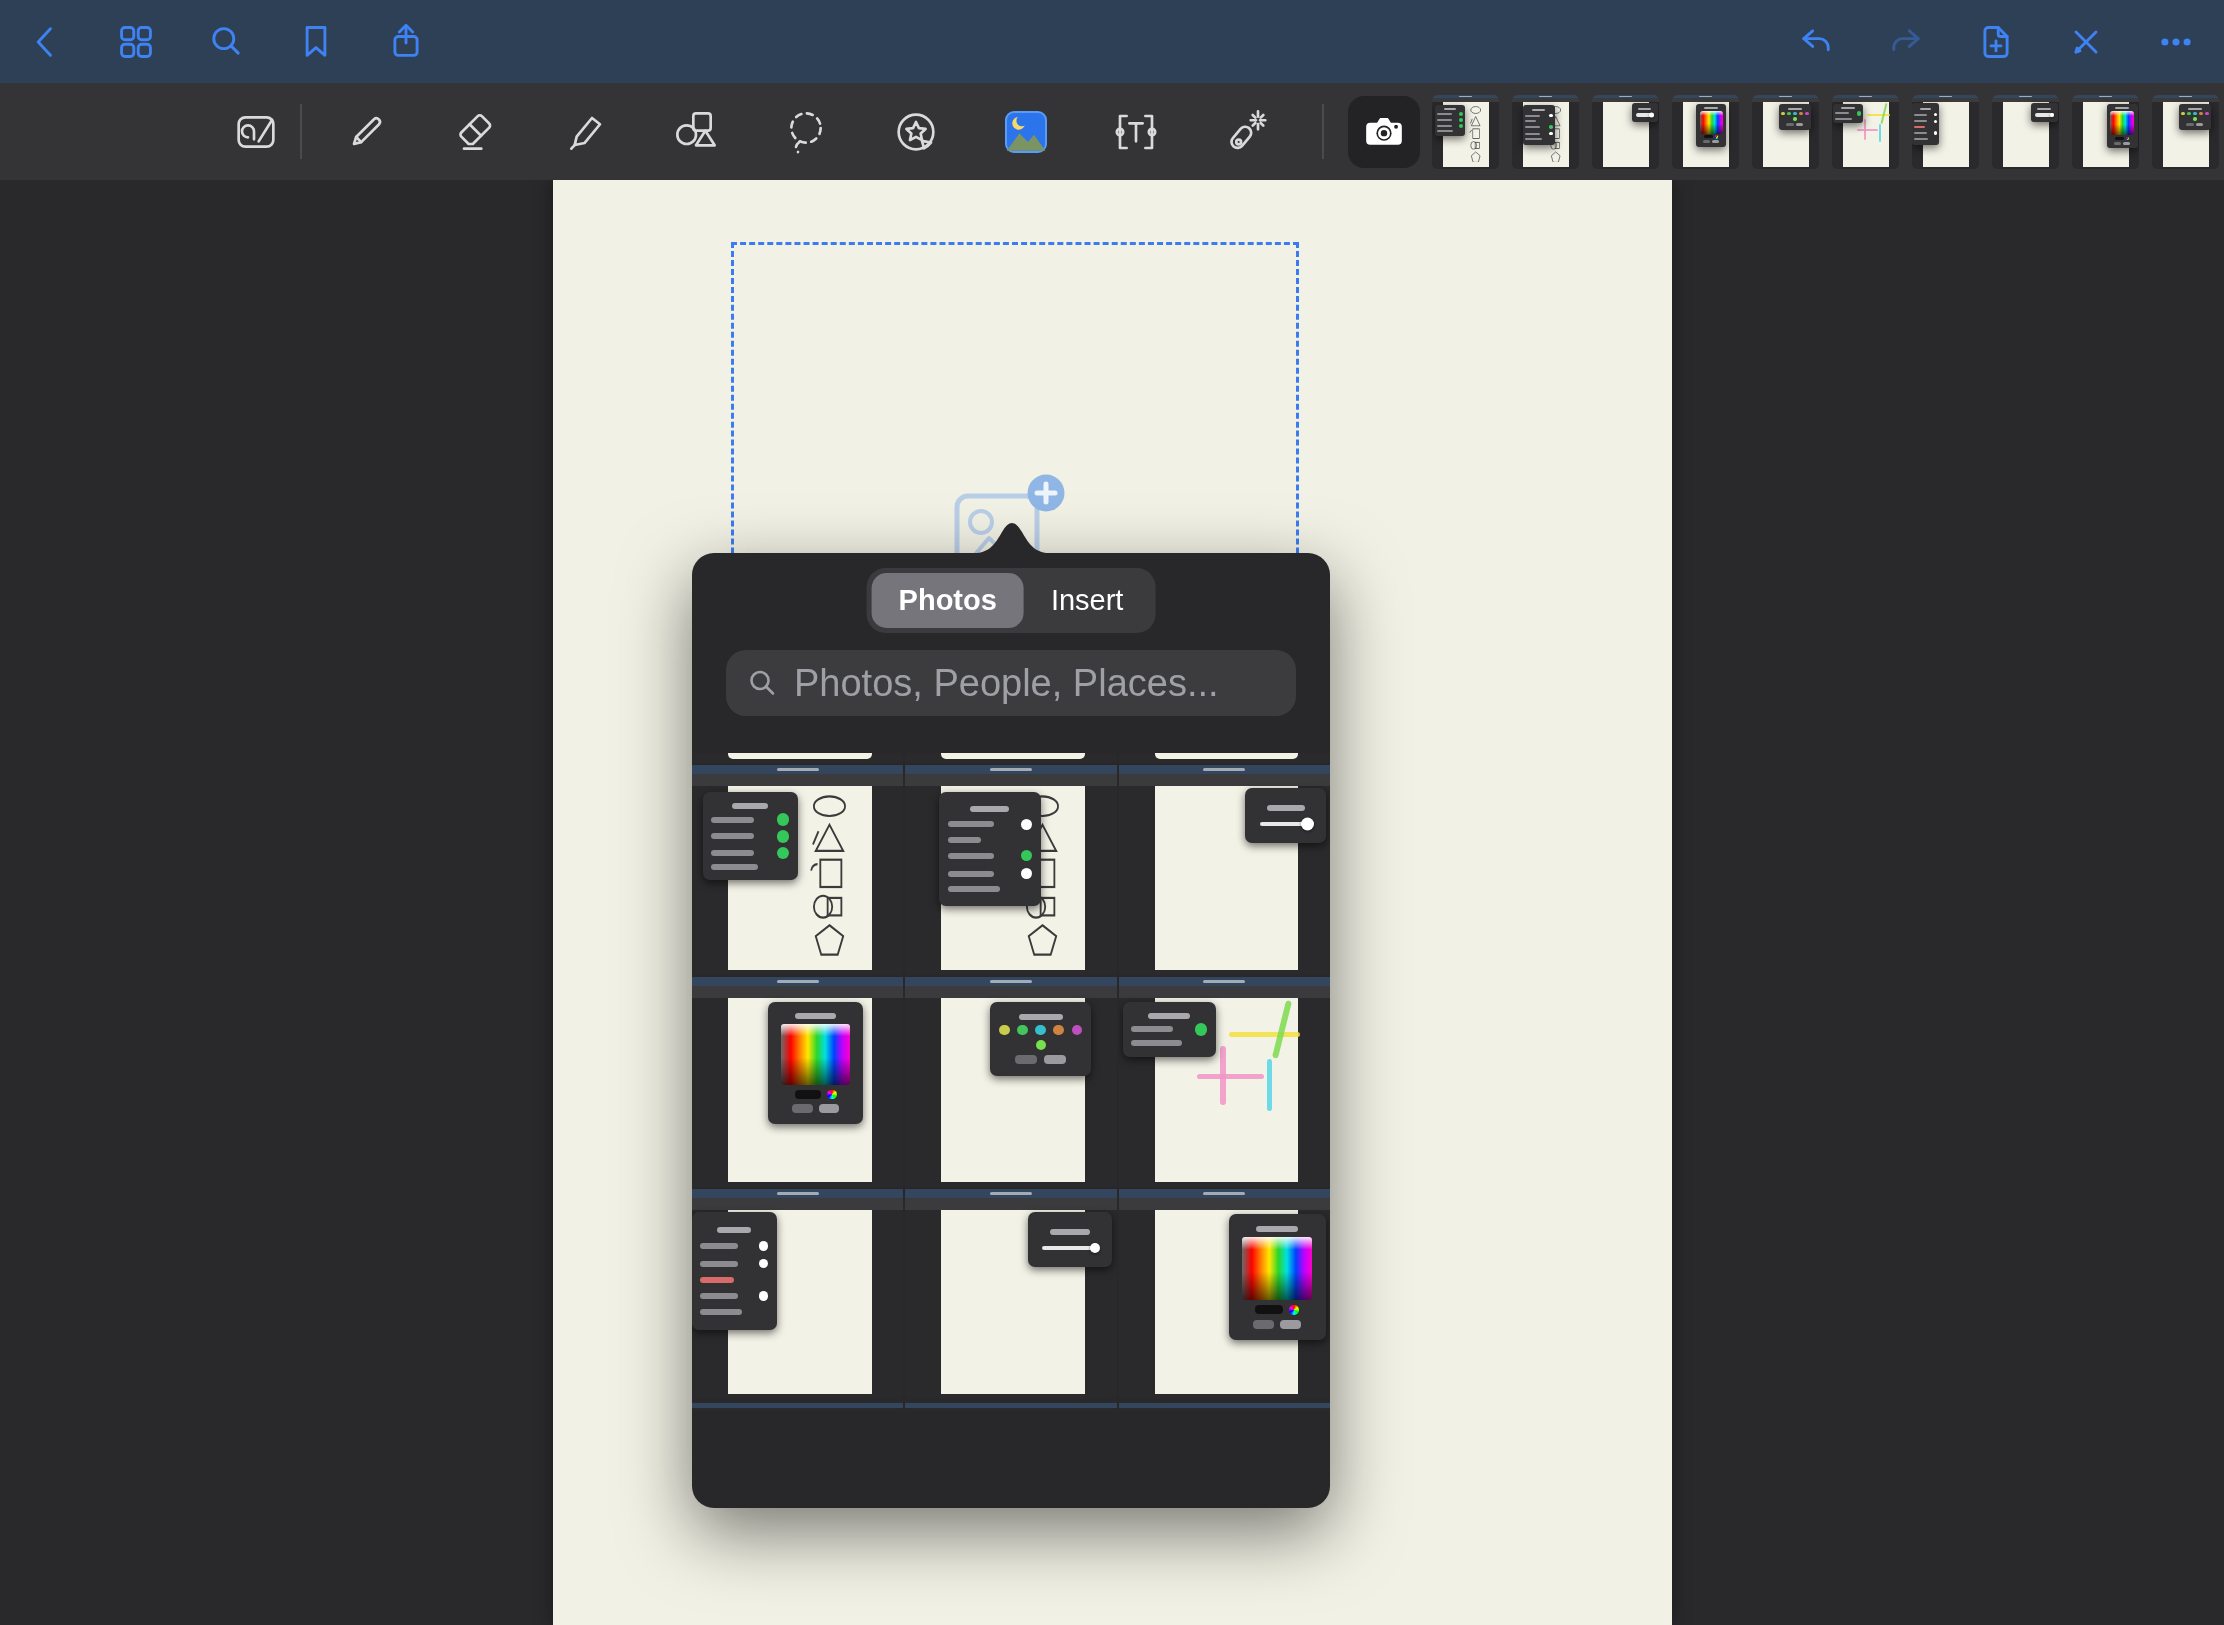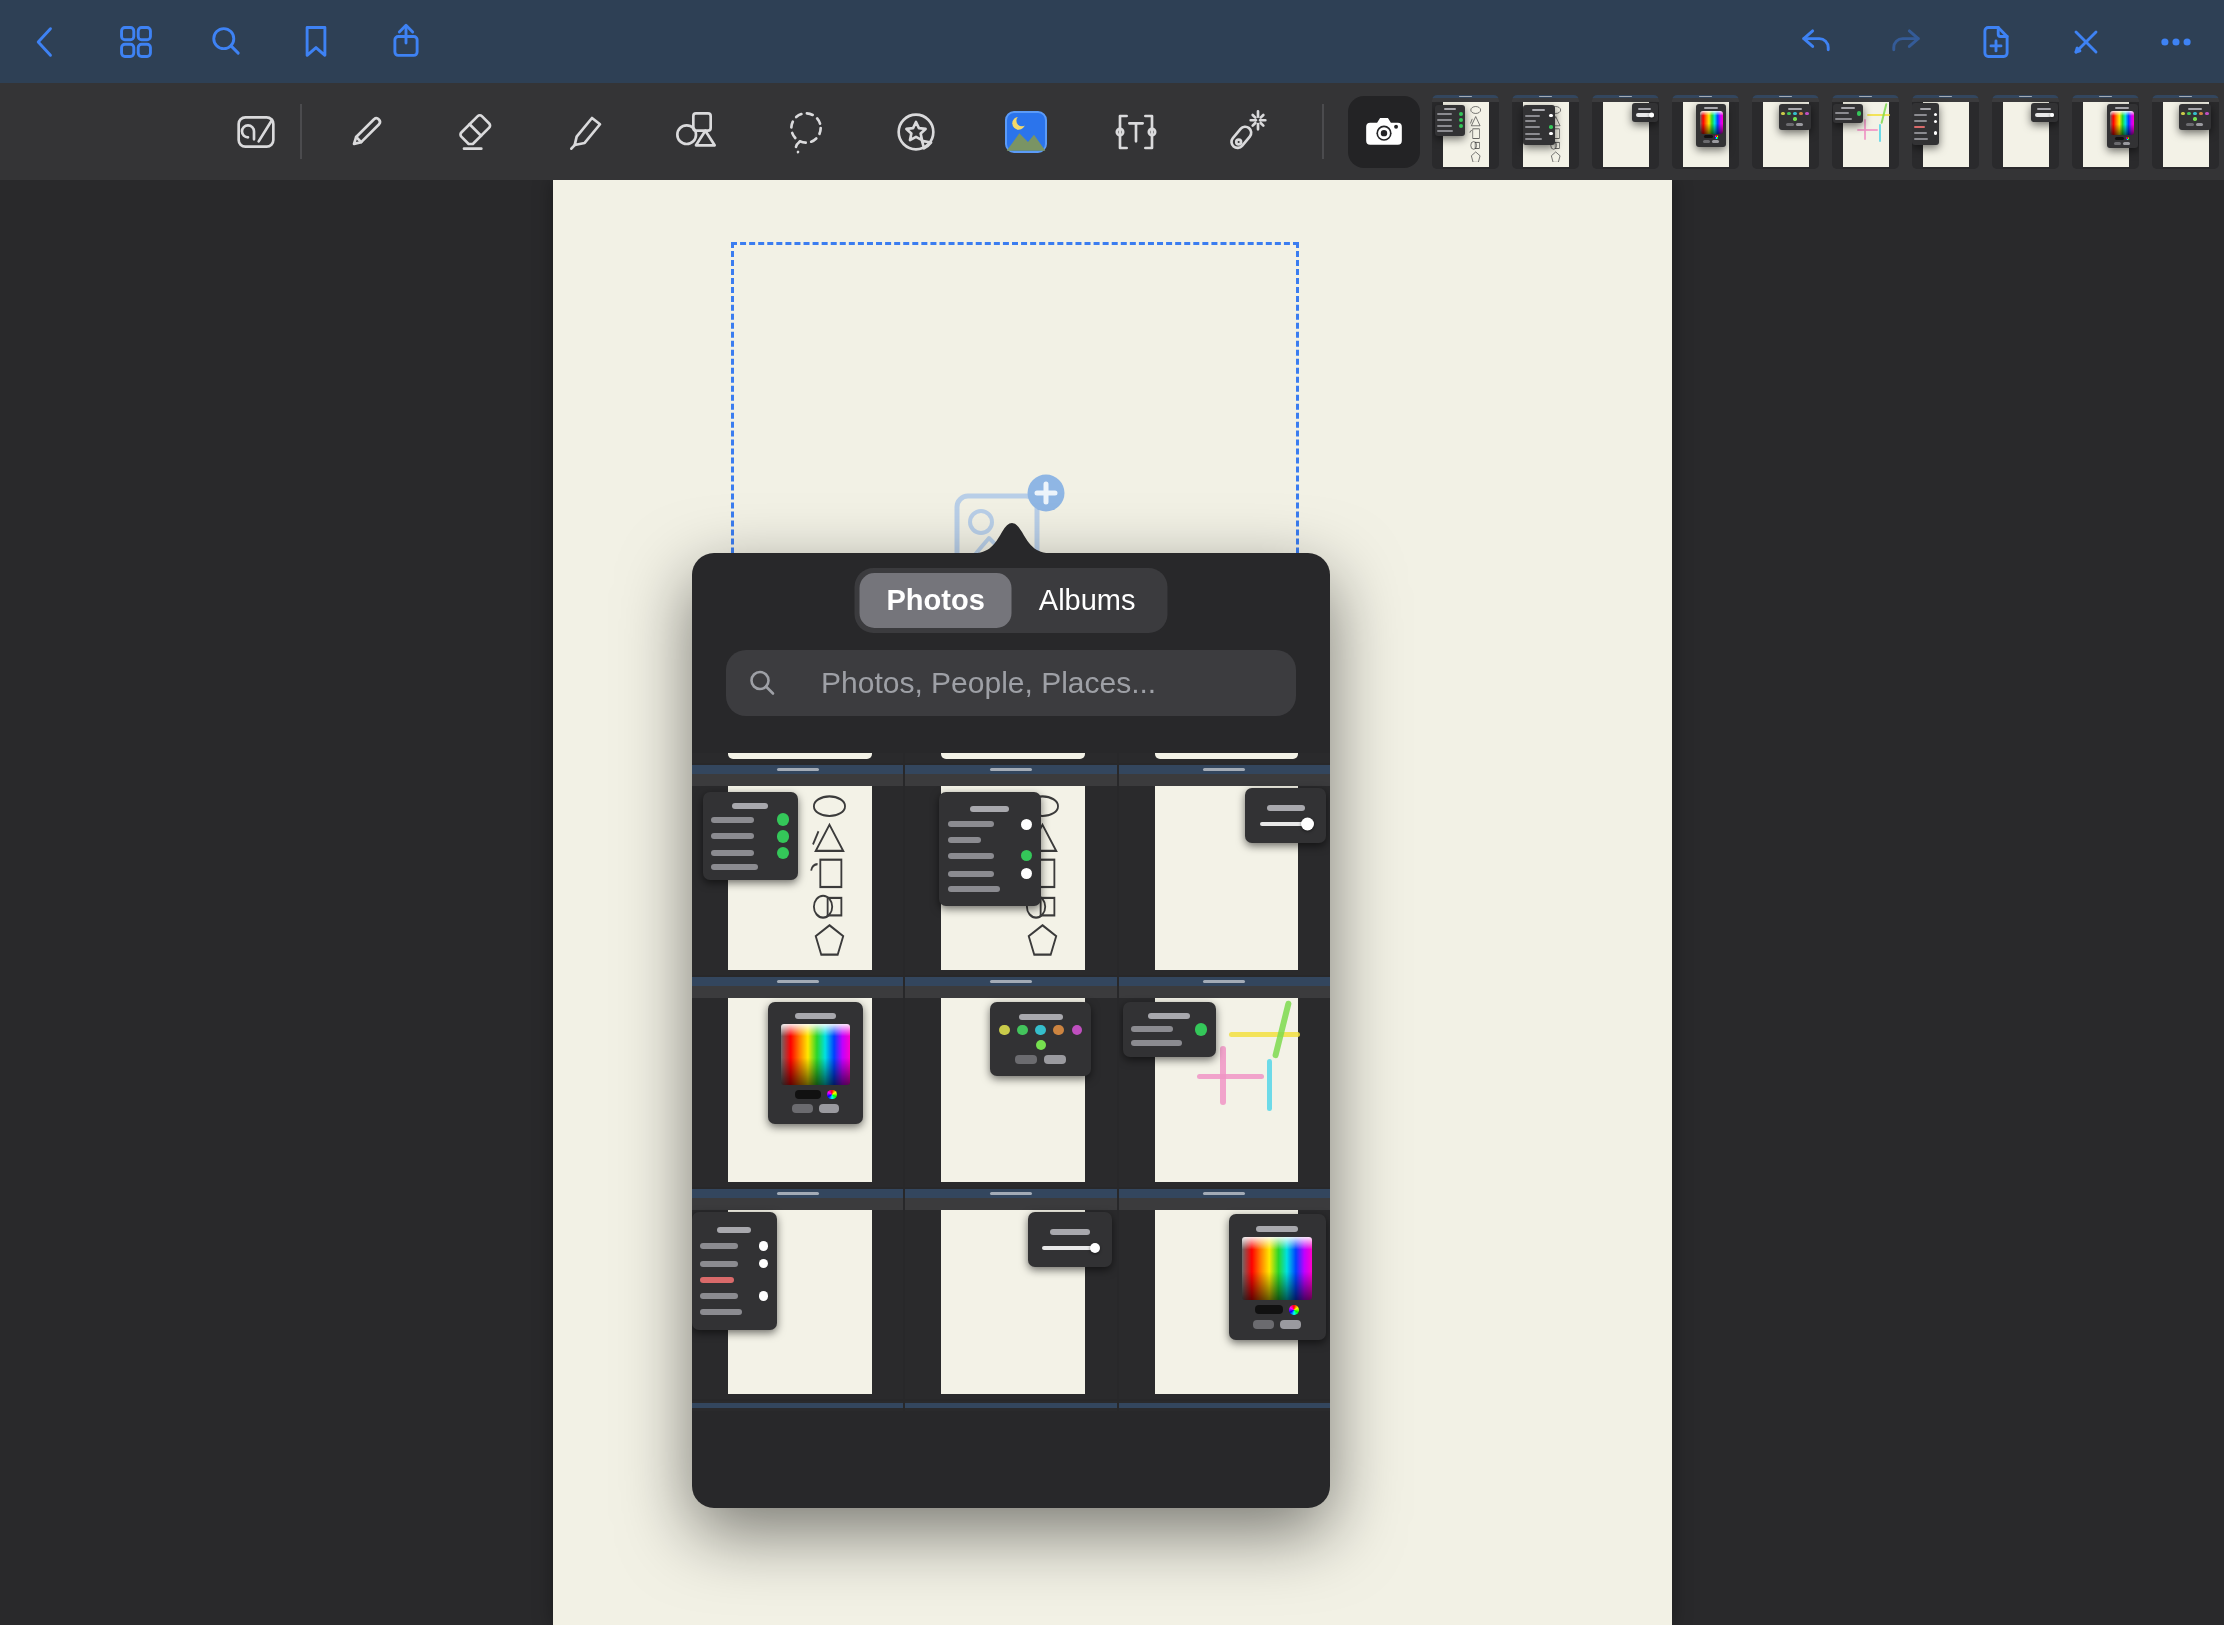--- a/index.html
+++ b/index.html
@@ -36,21 +36,21 @@
   .img-placeholder{position:absolute;left:947px;top:292px;width:120px;height:96px;background:none;border:none;padding:0;cursor:pointer;}
 
   
   .popover{position:absolute;left:692px;top:553px;width:638px;height:955px;background:var(--popover_bg);border-radius:22px;box-shadow:0 24px 70px rgba(0,0,0,.5);z-index:20;}
   .pop-arrow{position:absolute;left:272px;top:-35px;width:96px;height:36px;}
   .segmented{position:absolute;top:15px;left:50%;transform:translateX(-50%);display:flex;background:var(--segment_container);border-radius:19px;padding:5px;}
   .seg-btn{border:none;background:transparent;color:#FFF;font-size:29px;padding:11px 27px;border-radius:15px;cursor:pointer;white-space:nowrap;}
   .seg-btn.sel{background:var(--segment_selected);font-weight:700;}
   .search-field{position:absolute;top:97px;left:34px;width:570px;height:66px;background:var(--field_bg);border-radius:20px;display:flex;align-items:center;padding:0 20px;gap:14px;}
   .search-field svg{width:32px;height:32px;stroke:#9EA0A6;stroke-width:2.6;fill:none;stroke-linecap:round;flex:0 0 auto;}
-  .search-field input{flex:1;background:transparent;border:none;outline:none;color:#FFF;font-size:30px;min-width:0;margin-left:27px;}
+  .search-field input{flex:1;background:transparent;border:none;outline:none;color:#FFF;font-size:38px;min-width:0;}
   .search-field input::placeholder{color:#9EA0A6;}
   .photo-grid{position:absolute;top:200px;left:0;width:638px;display:grid;grid-template-columns:repeat(3,1fr);grid-template-rows:10px 210px 210px 210px 10px;gap:2px;}
   .photo-grid .mini{width:100%;height:100%;border-radius:0;cursor:pointer;}
   .insert-bar{position:absolute;left:0;bottom:0;width:100%;height:97px;border:none;border-radius:0 0 22px 22px;background:linear-gradient(#4A4A4D,#37373A);display:flex;align-items:center;justify-content:center;cursor:pointer;}
   .insert-bar span{color:var(--insert_link);font-size:37px;}
 
   
   .mini{position:relative;background:#2A2A2C;overflow:hidden;}
   .m-nav{position:absolute;left:0;top:0;width:100%;height:4.5%;background:#33465E;}
   .m-nav:after{content:"";position:absolute;left:40%;top:35%;width:20%;height:26%;background:rgba(255,255,255,.55);border-radius:2px;}
@@ -459,21 +459,21 @@
       </svg>
     </button>
   </div>
 
   <section class="popover">
     <svg class="pop-arrow" viewBox="0 0 96 36">
       <path d="M0 36 C22 36 28 32 38 14 Q48 -4 58 14 C68 32 74 36 96 36 Z" style="fill:#28282A"></path>
     </svg>
     <div class="segmented">
       <button class="seg-btn sel">Photos</button>
-      <button class="seg-btn">Albums</button>
+      <button class="seg-btn">Insert</button>
     </div>
     <div class="search-field">
       <svg viewBox="0 0 32 32">
           <circle cx="14" cy="13.5" r="8.5"></circle>
           <path d="M20 19.5 L27 26.5"></path>
         </svg>
       <input type="text" placeholder="Photos, People, Places..." style="">
     </div>
     <div class="photo-grid">
         <div class="mini">

